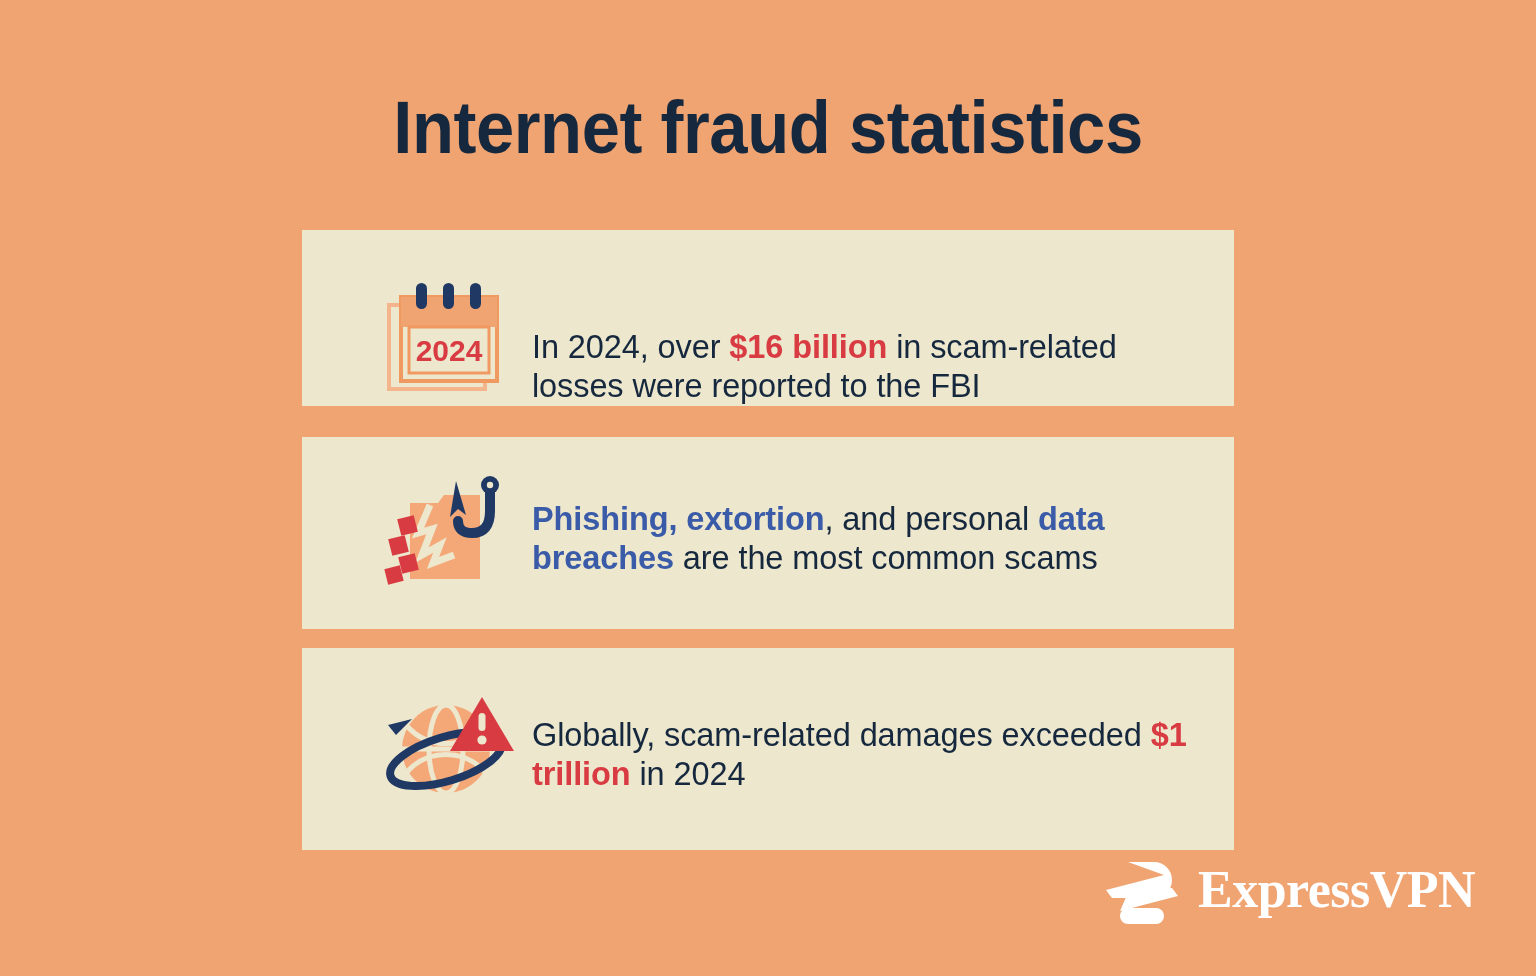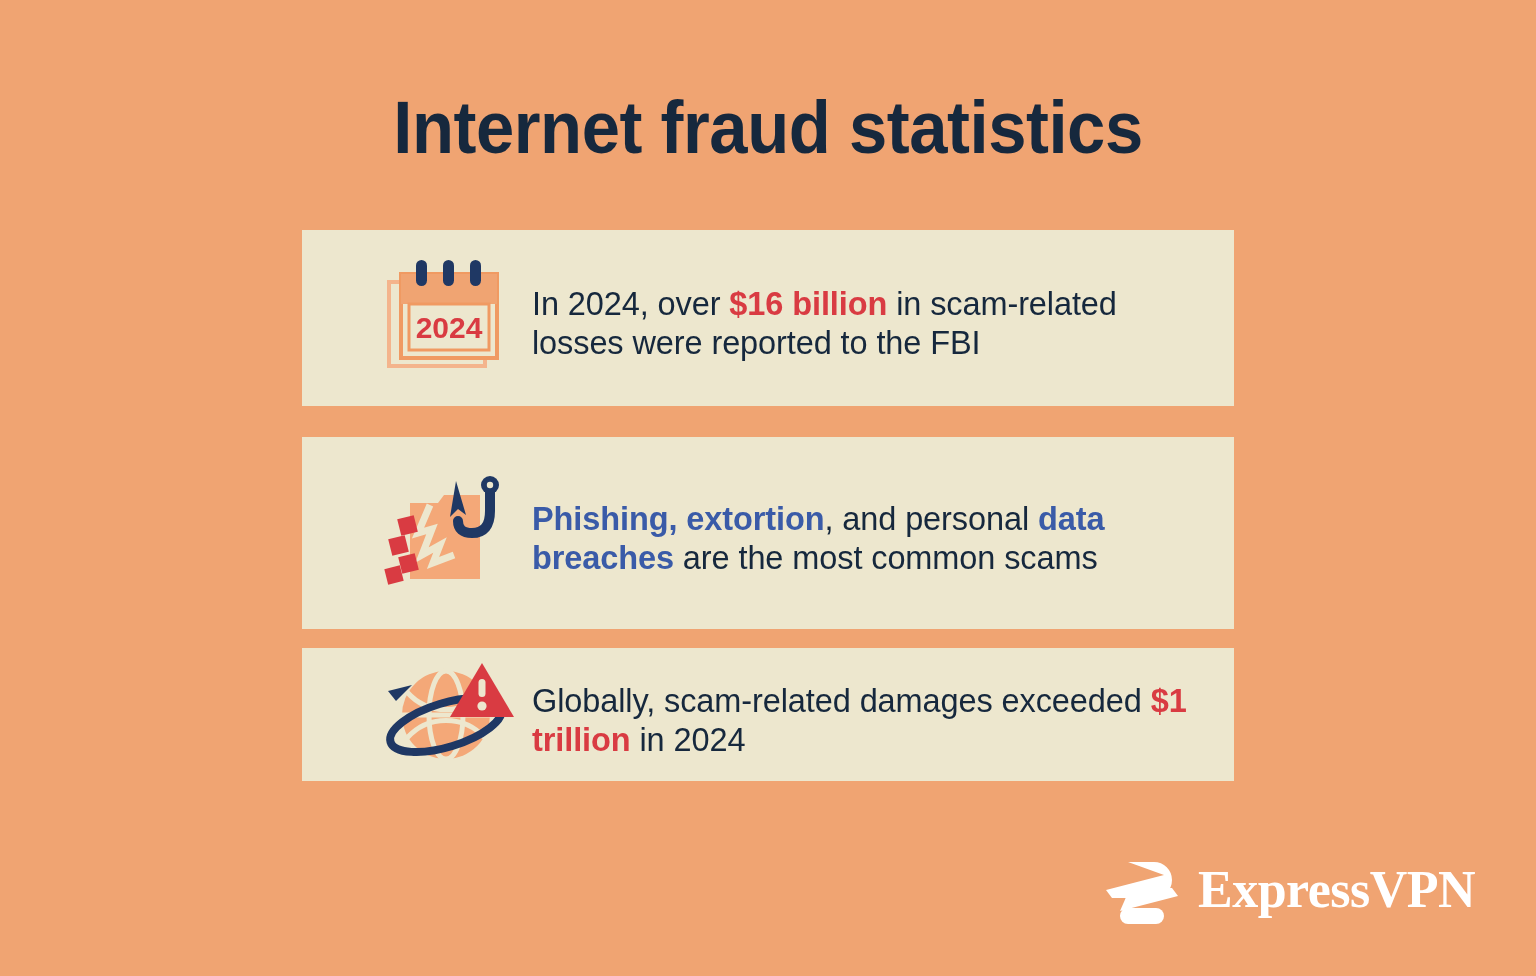--- a/index.html
+++ b/index.html
@@ -32,23 +32,23 @@
   }
 
   .stat-card {
     position: absolute;
     left: 302px;
     width: 932px;
     background: #EDE7CE;
     display: flex;
     align-items: center;
   }
-  #stat-card-0 { top: 230px; height: 176px; }
+  #stat-card-0 { top: 230px; height: 176px; align-items: flex-end; }
   #stat-card-1 { top: 437px; height: 192px; }
-  #stat-card-2 { top: 648px; height: 133px; }
+  #stat-card-2 { top: 648px; height: 202px; }
 
   .card-icon {
     width: 168px;
     min-width: 168px;
     height: 130px;
     margin-left: 62px;
     display: flex;
     align-items: center;
     justify-content: center;
   }

